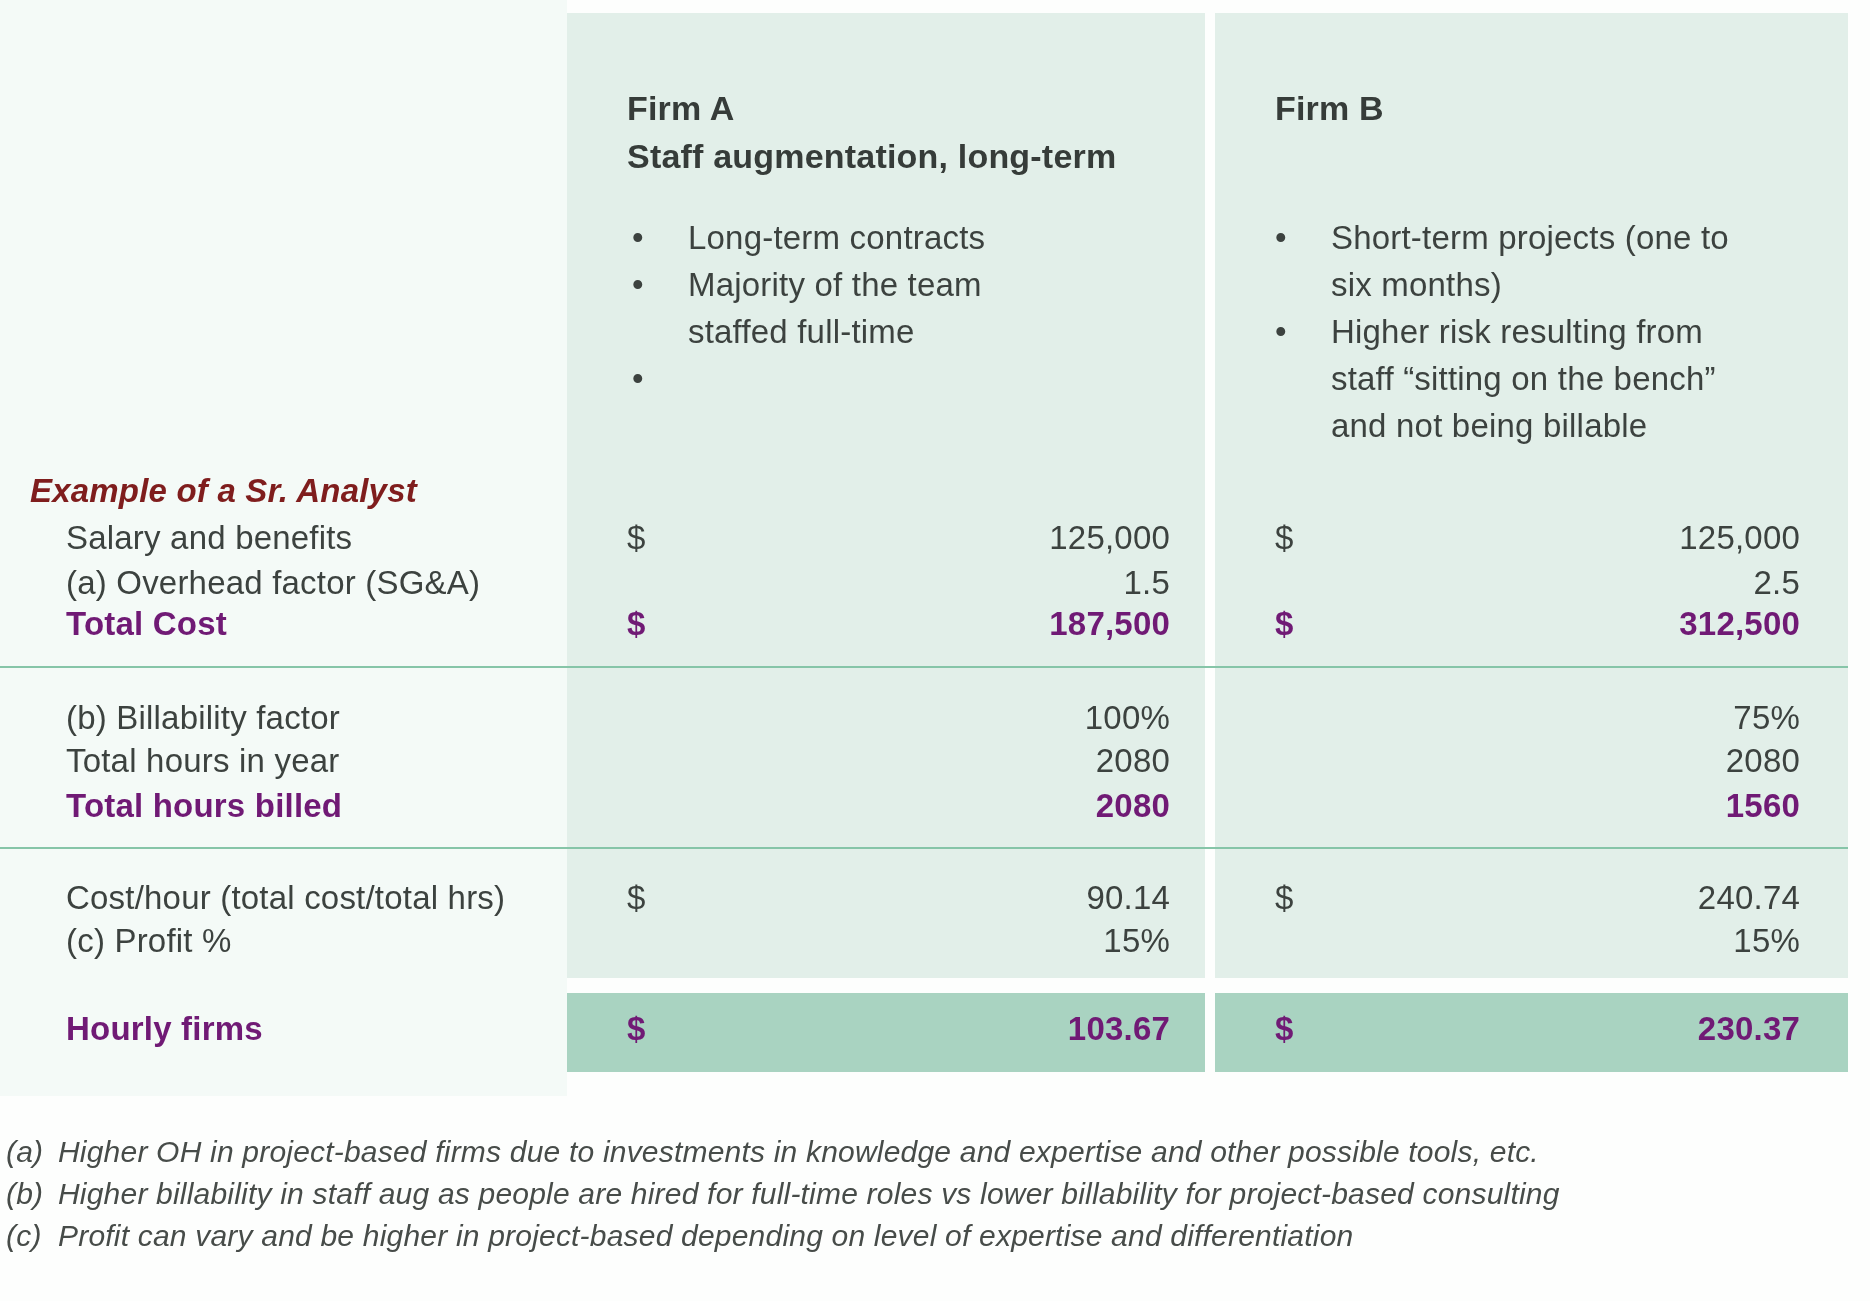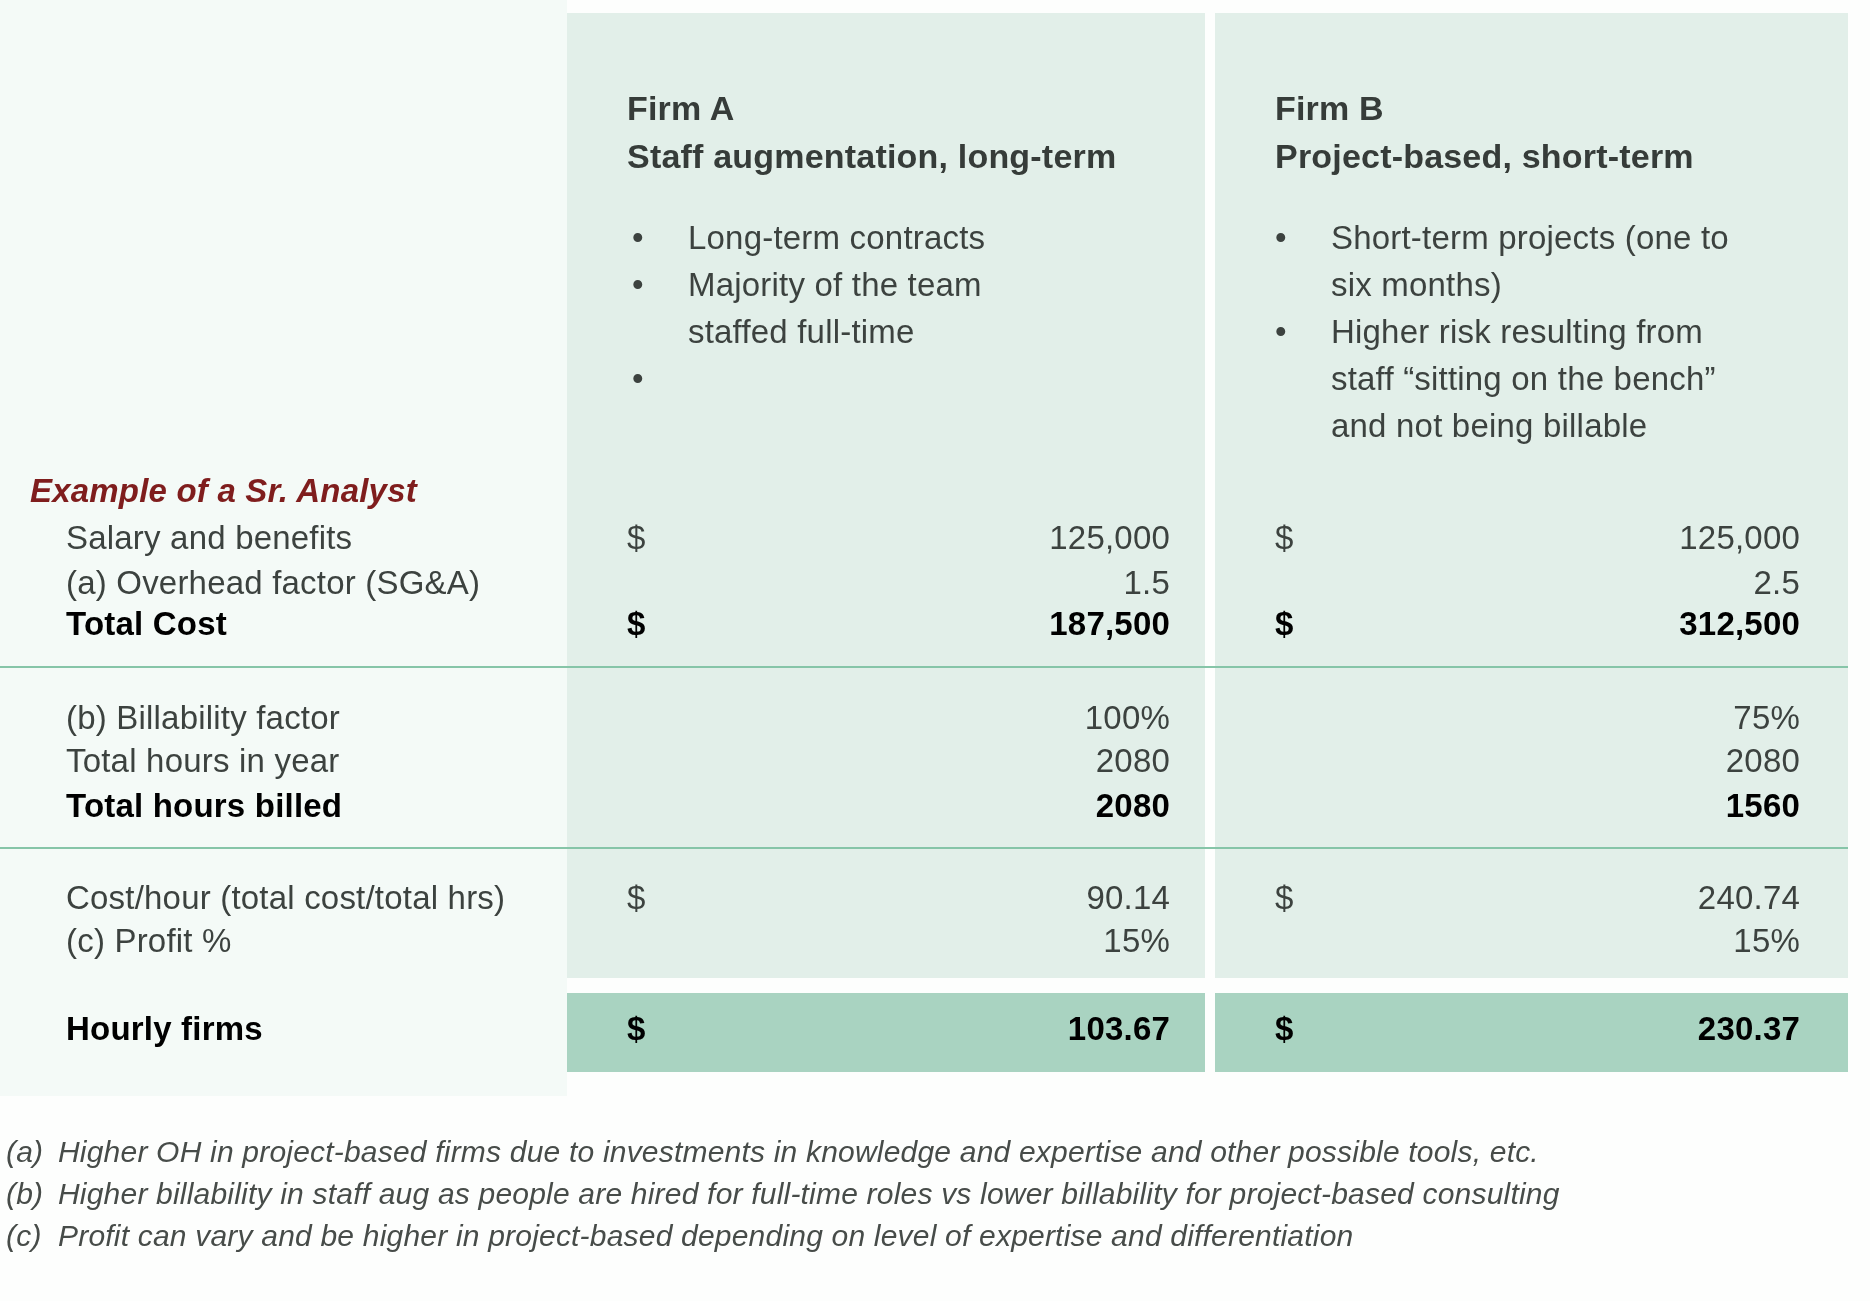--- a/index.html
+++ b/index.html
@@ -25,21 +25,21 @@
   .bullets.a .btxt{width:392px;}
   .bullets.b .btxt{width:400px;}
   .section-label{position:absolute;left:30px;top:468px;height:45px;line-height:45px;
                  font-weight:700;font-size:33px;color:#7f1d1d;white-space:nowrap;font-style:italic;}
   .row{position:absolute;left:0;width:1848px;height:45px;line-height:45px;font-size:33px;}
   .row .lbl{position:absolute;left:30px;white-space:nowrap;margin-left:36px;}
   .row .pfx-a{position:absolute;left:627px;}
   .row .val-a{position:absolute;left:700px;width:470px;text-align:right;}
   .row .pfx-b{position:absolute;left:1275px;}
   .row .val-b{position:absolute;left:1330px;width:470px;text-align:right;}
-  .row.bold{font-weight:700;color:#000000;}
+  .row.bold{font-weight:700;color:#701a75;}
   .fnote{position:absolute;left:6px;display:flex;font-style:italic;font-size:30px;
          line-height:42px;color:#474c49;white-space:nowrap;}
   .fmark{flex:0 0 52px;width:52px;}
 </style>
 </head>
 <body>
 
 <div class="page">
 
   <div class="left-tint"></div>
@@ -49,21 +49,20 @@
   <div class="band b"></div>
   <div class="divider d1"></div>
   <div class="divider d2"></div>
 
   <div class="hdr a">
     <div>Firm A</div>
     <div>Staff augmentation, long-term</div>
   </div>
   <div class="hdr b">
     <div>Firm B</div>
-    <div>Project-based, short-term</div>
   </div>
 
   <div class="bullets a">
     <div class="bullet">
       <span class="dot">•</span>
       <div class="btxt">Long-term contracts</div>
     </div>
     <div class="bullet">
       <span class="dot">•</span>
       <div class="btxt">Majority of the team staffed full-time</div>

